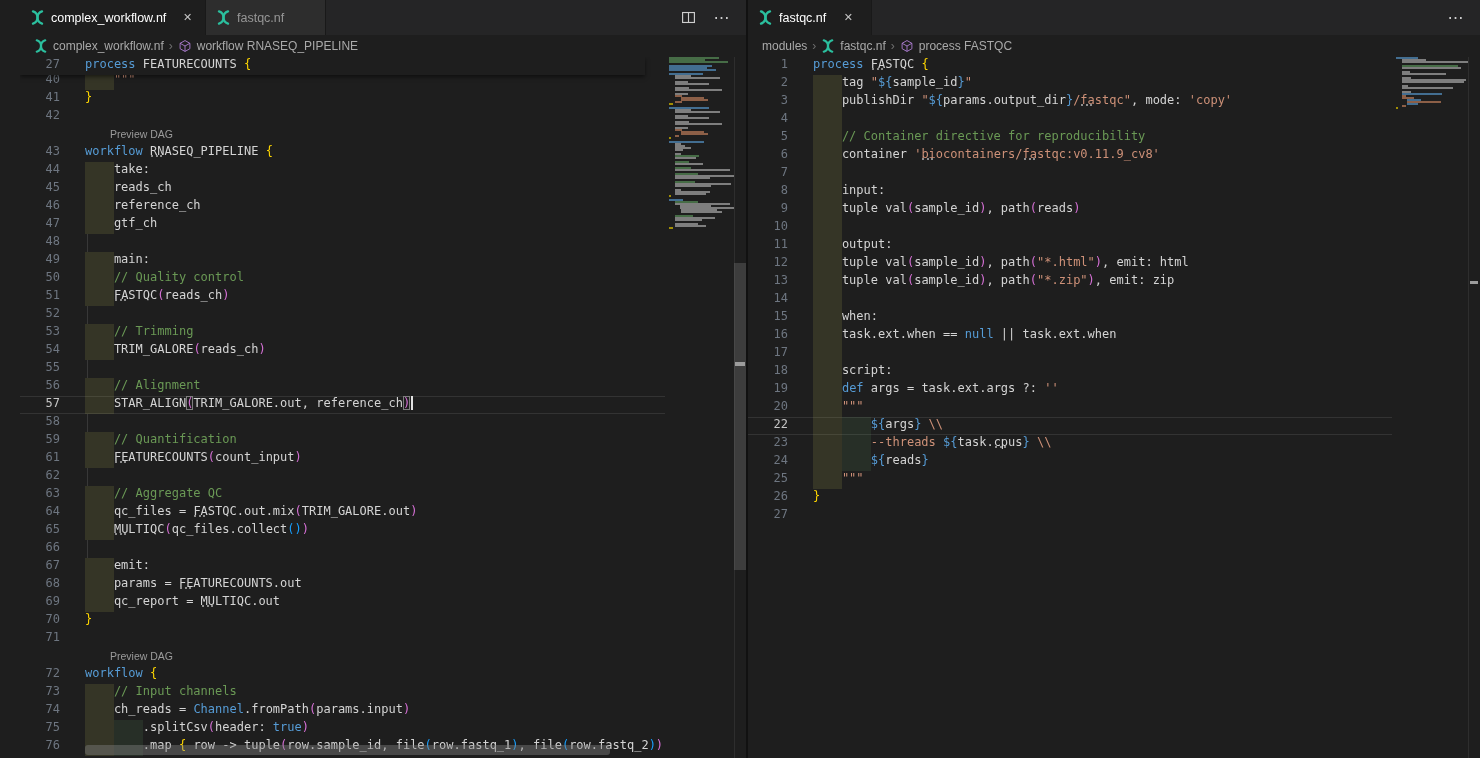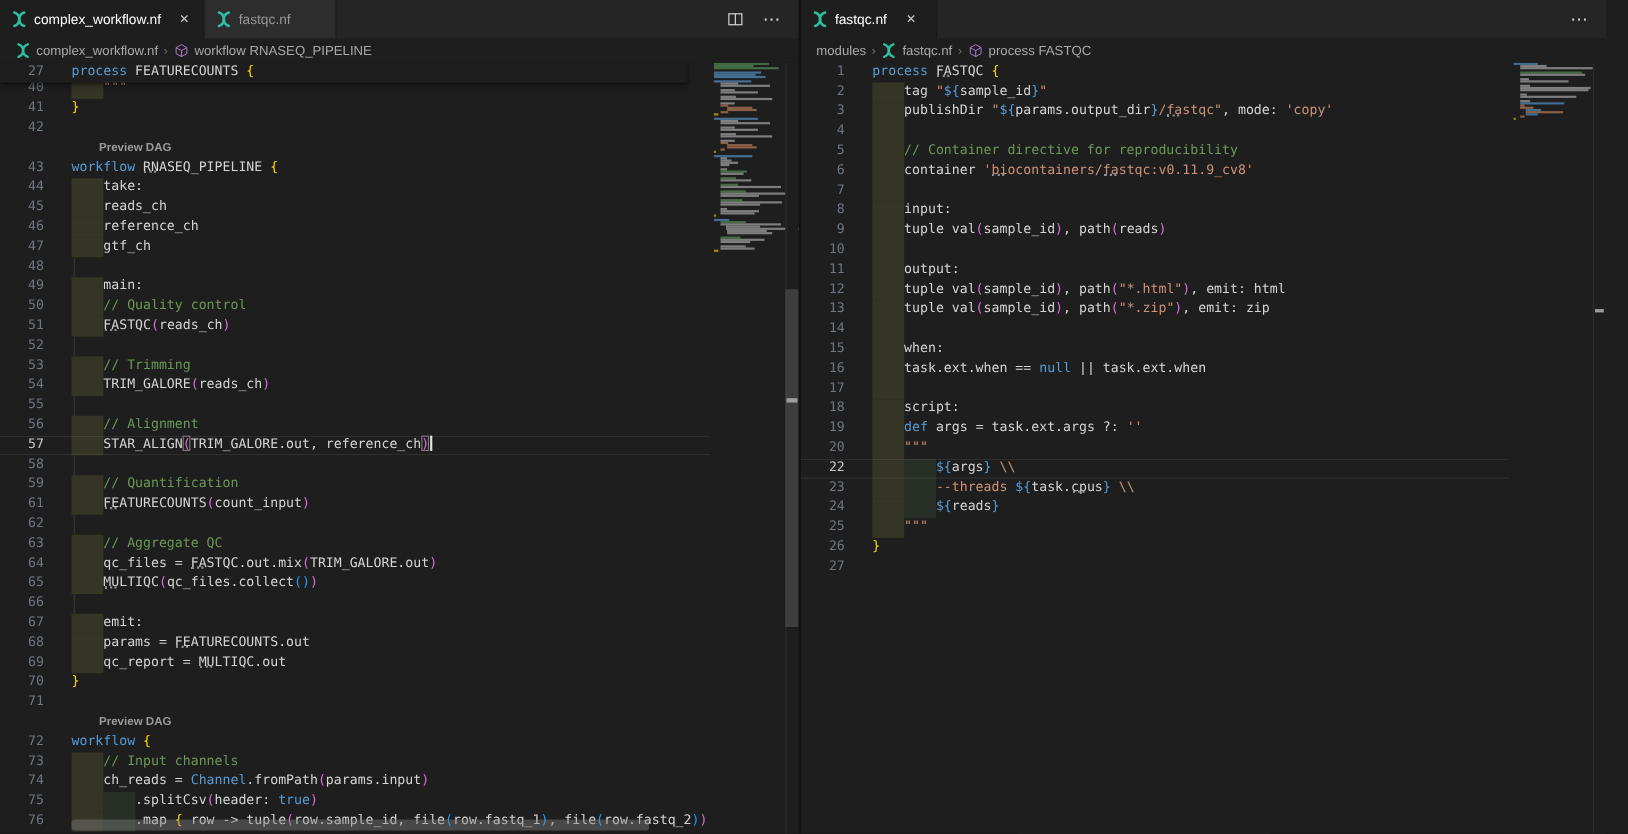--- a/index.html
+++ b/index.html
@@ -1,20 +1,20 @@
 <!DOCTYPE html>
 <html><head>
 <meta charset="utf-8">
 <style>
   * { margin:0; padding:0; box-sizing:border-box; }
   html,body { background:#141414; }
   .workbench { width:1480px; height:758px; display:flex; background:#1e1e1e; overflow:hidden;
                font-family:"Liberation Sans", sans-serif; position:relative; }
   .pane { display:flex; flex-direction:column; height:758px; position:relative; overflow:hidden; }
-  .pane.left { width:726px; }
+  .pane.left { width:726px;margin-left:20px; }
   .divider { width:2px; background:#111; }
   .pane.right { width:732px; }
 
   
   .tabbar { height:35px; background:#252526; display:flex; align-items:stretch; flex:none; }
   .tab { display:flex; align-items:center; gap:6px; padding:0 10px; font-size:12.5px;
          border-right:1px solid #191919; cursor:pointer; }
   .tab.active { background:#1e1e1e; color:#ffffff; }
   .tab.inactive { background:#2d2d2d; color:#969696; }
   .tab .tabclose { margin-left:8px; font-size:11px; color:#c5c5c5; width:16px; height:16px;
@@ -36,21 +36,21 @@
   .line { position:relative; height:18px; }
   .line.cur { box-shadow: inset 0 1px 0 #333333, inset 0 -1px 0 #333333; }
   .ln { position:absolute; left:0; top:0; width:40px; text-align:right; line-height:18px;
         font:12px "DejaVu Sans Mono", monospace; color:#6e7681; }
   .ln.lncur { color:#c6c6c6; }
   .codeln { position:absolute; left:65px; top:0; height:18px; line-height:18px; white-space:pre;
             font:12px "DejaVu Sans Mono", monospace; color:#d4d4d4; }
   .blk1 { position:absolute; left:65px; top:0; bottom:0; width:29px; background:rgba(205,205,95,0.13); }
   .blk2 { position:absolute; left:94px; top:0; bottom:0; width:29px; background:rgba(125,205,125,0.10); }
   .iguide { position:absolute; left:67px; top:0; bottom:0; width:1px; background:#383838; }
-  .lens { height:18px; line-height:17px; padding-left:90px; font-size:10.5px; color:#9b9b9b; cursor:pointer;font-weight:bold; }
+  .lens { height:18px; line-height:17px; padding-left:90px; font-size:10.5px; color:#9b9b9b; cursor:pointer; }
 
   .tk.k { color:#569cd6; }
   .tk.w, .tk.wu { color:#d4d4d4; }
   .tk.c { color:#6a9955; }
   .tk.s, .tk.su { color:#ce9178; }
   .tk.y { color:#ffd700; }
   .tk.p, .tk.pm { color:#d670d6; }
   .tk.b { color:#179fff; }
   .tk.i { color:#569cd6; }
   .tk.wu, .tk.su { position:relative; }

